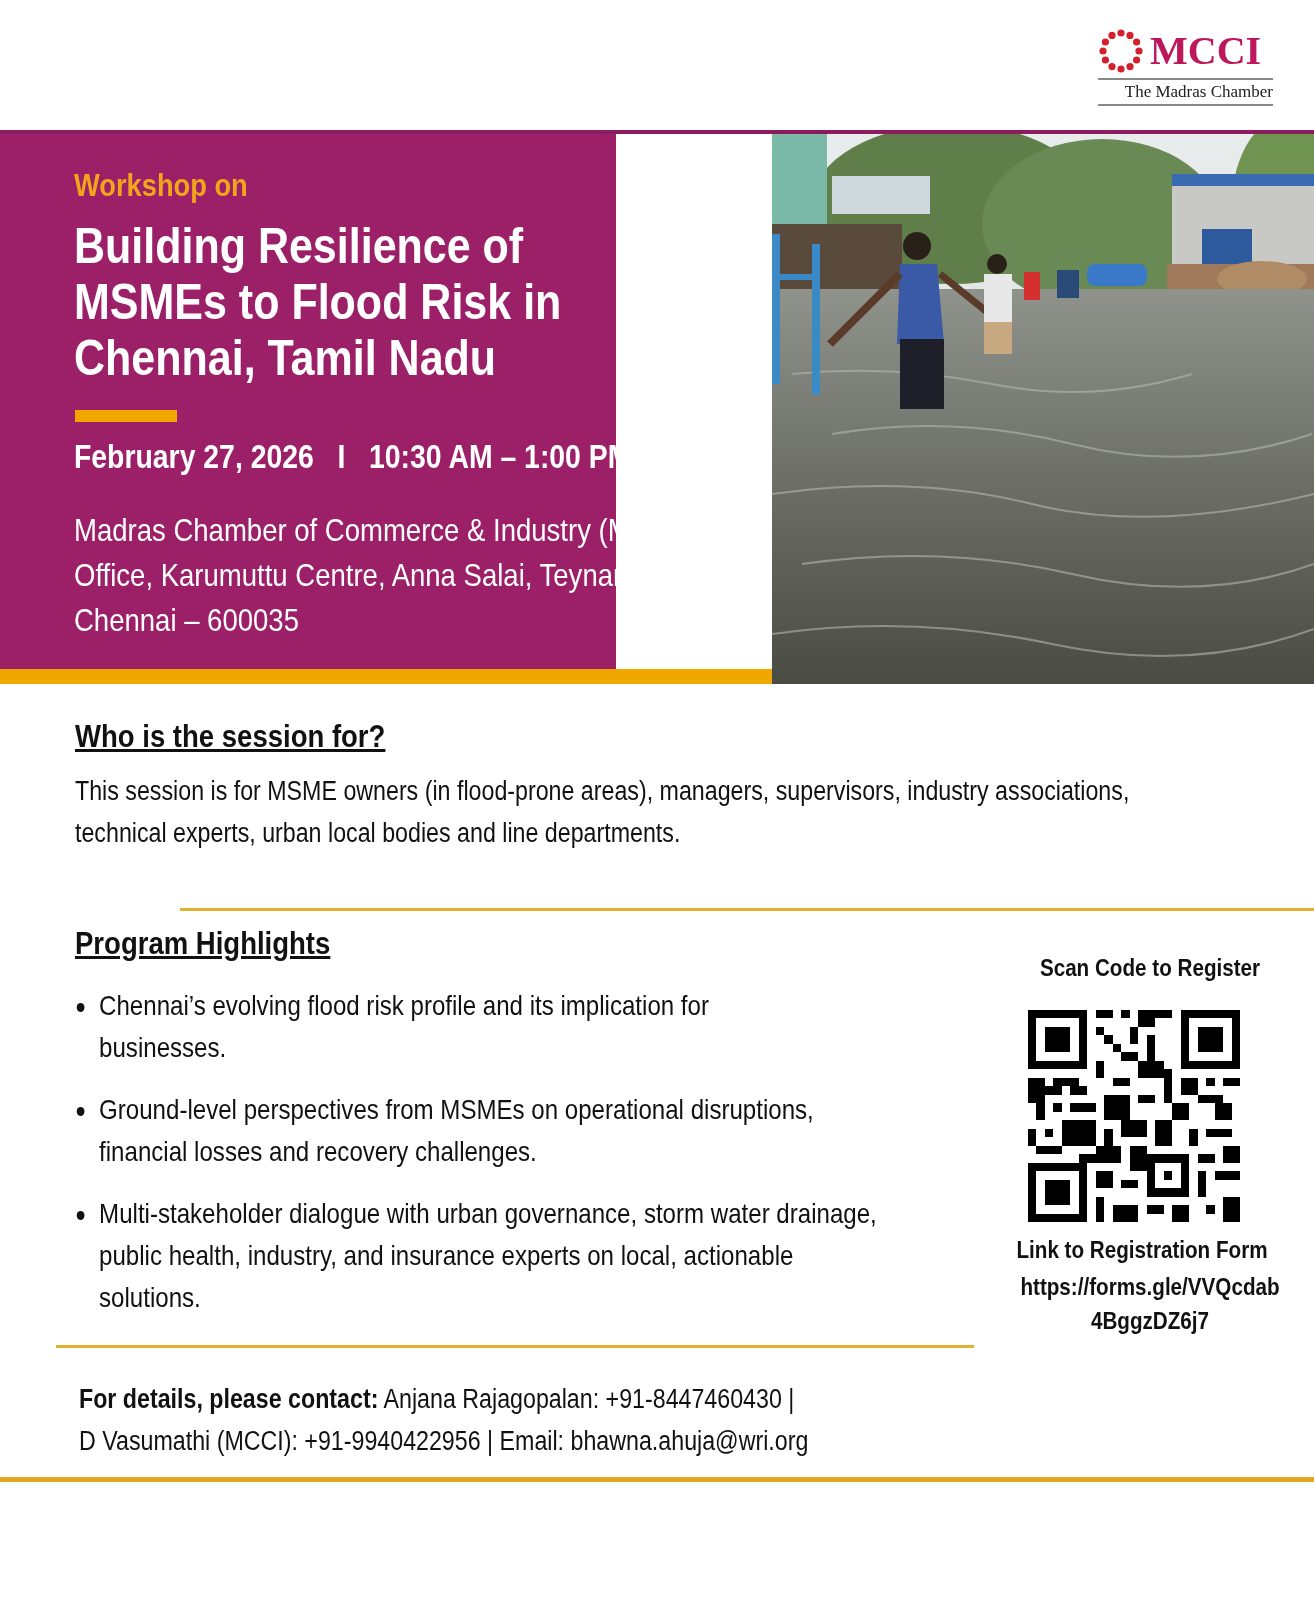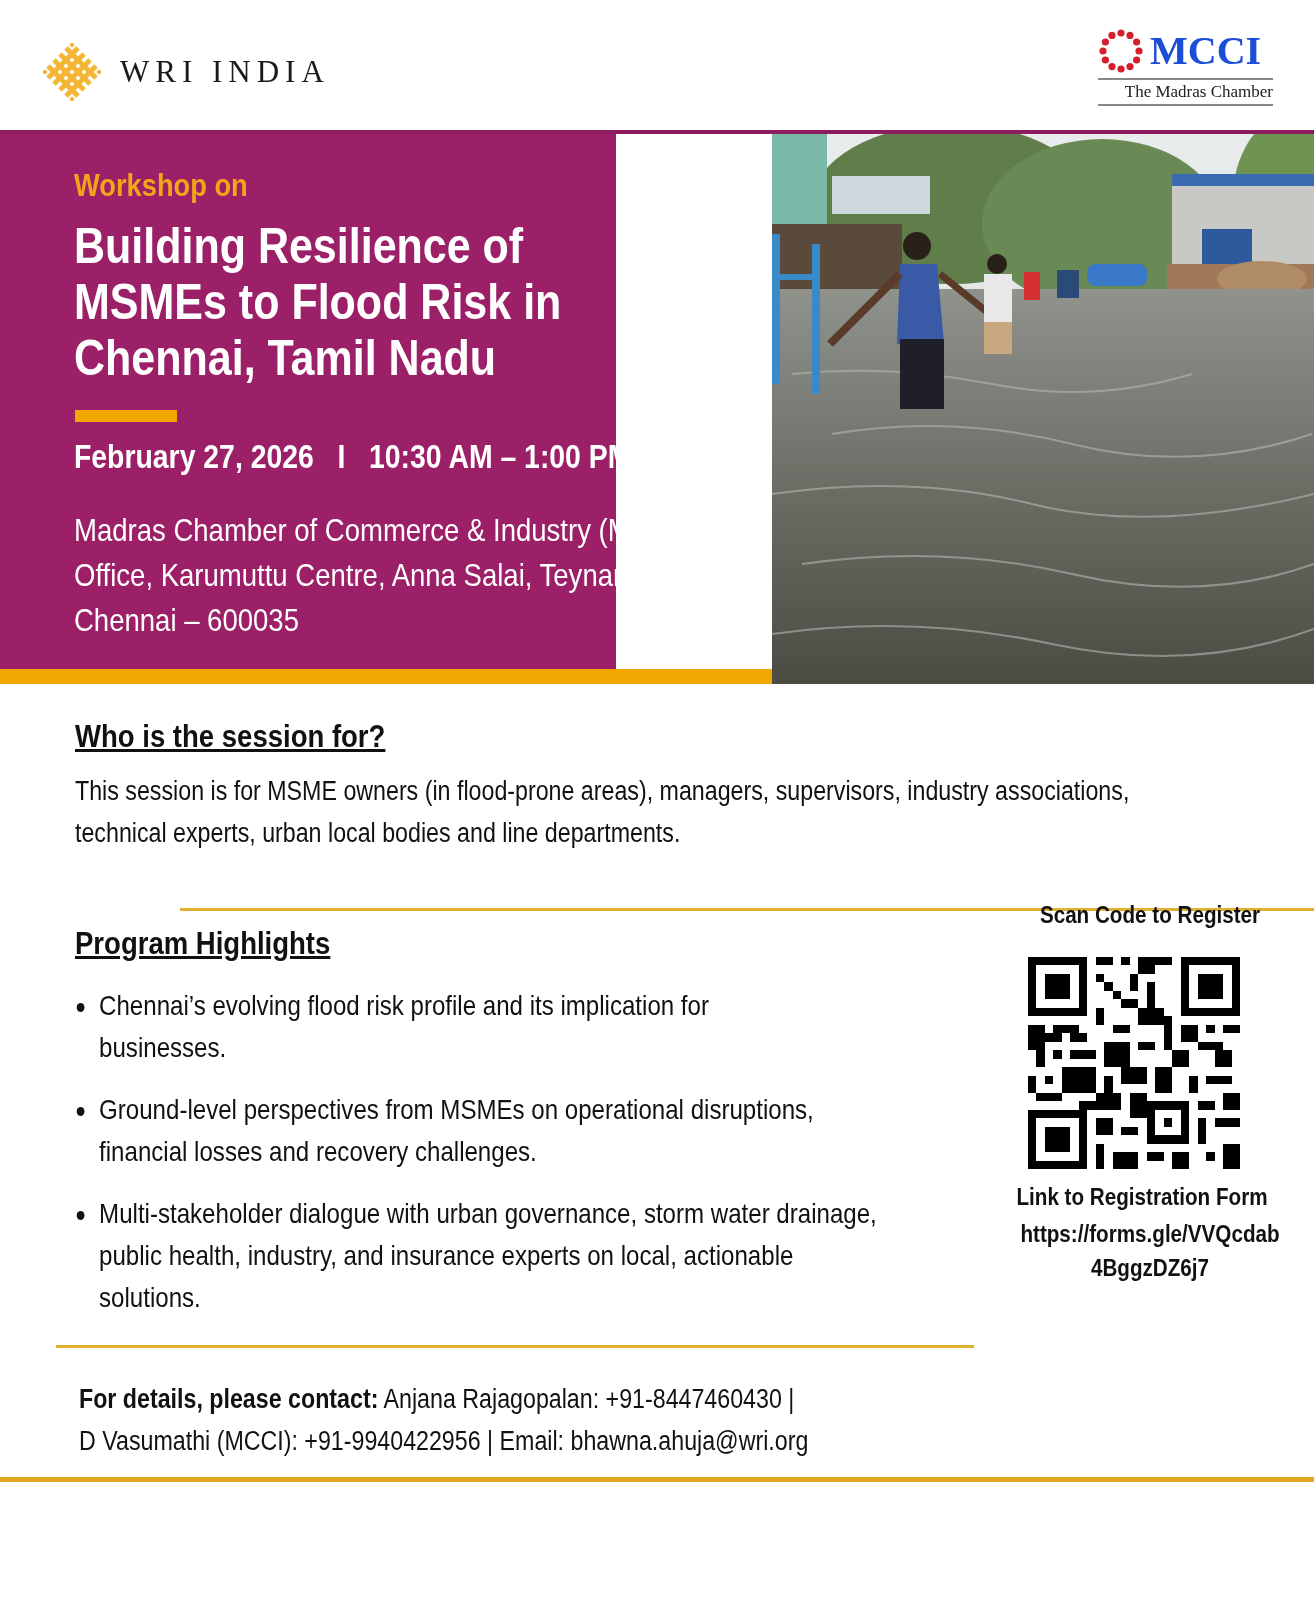--- a/index.html
+++ b/index.html
@@ -7,21 +7,21 @@
   body { position: relative; font-family: "Liberation Sans", sans-serif; color: #111; }
 
   .header { position: absolute; left: 0; top: 0; width: 1314px; height: 130px; background: #fff; }
   .wri-logo { position: absolute; left: 42px; top: 42px; display: flex; align-items: center; }
   .wri-mark { width: 60px; height: 60px; }
   .wri-text { margin-left: 18px; font-family: "Liberation Serif", serif; font-size: 31px; letter-spacing: 6px; color: #1a1a1a; }
 
   .mcci-logo { position: absolute; left: 1098px; top: 28px; width: 175px; }
   .mcci-top { display: flex; align-items: center; }
   .mcci-ring { width: 46px; height: 46px; }
-  .mcci-text { font-family: "Liberation Serif", serif; font-size: 40px; font-weight: bold; color: #1d4ed8; margin-left: 6px; letter-spacing: 0px; line-height: 1; }
+  .mcci-text { font-family: "Liberation Serif", serif; font-size: 40px; font-weight: bold; color: #be185d; margin-left: 6px; letter-spacing: 0px; line-height: 1; }
   .mcci-sub { margin-top: 4px; border-top: 2px solid #888; border-bottom: 2px solid #888; font-family: "Liberation Serif", serif; font-size: 17px; color: #222; text-align: right; padding: 2px 0; }
 
   .banner { position: absolute; left: 0; top: 130px; width: 1314px; height: 554px; }
   .banner-left { position: absolute; left: 0; top: 0; width: 616px; height: 540px; background: #9b2068; }
   .banner-topline { position: absolute; left: 0; top: 0; width: 1314px; height: 4px; background: #8c1c5d; }
   .banner-gold { position: absolute; left: 0; top: 539px; width: 772px; height: 15px; background: #f0a800; }
   .banner-photo { position: absolute; left: 772px; top: 4px; width: 542px; height: 550px; overflow: hidden; }
 
   .kicker { position: absolute; left: 74px; top: 38px; font-size: 31px; font-weight: bold; color: #f2a51a; transform: scaleX(0.88); transform-origin: left; }
   .title { position: absolute; left: 74px; top: 88px; width: 680px; font-size: 50px; line-height: 56px; font-weight: bold; color: #fff; transform: scaleX(0.86); transform-origin: left; }
@@ -34,57 +34,35 @@
   .who-body { position: absolute; left: 75px; top: 770px; width: 1400px; font-size: 27px; line-height: 42px; color: #111; transform: scaleX(0.86); transform-origin: left; }
 
   .rule-1 { position: absolute; left: 180px; top: 908px; width: 1134px; height: 3px; background: #e0b030; }
   .highlights-title { position: absolute; left: 75px; top: 925px; text-decoration: underline; }
   .bullets { position: absolute; left: 75px; top: 985px; width: 1000px; list-style: none; transform: scaleX(0.86); transform-origin: left; }
   .bullets li { position: relative; padding-left: 28px; font-size: 28px; line-height: 42px; color: #111; margin-bottom: 20px; }
   .bullets li::before { content: ""; position: absolute; left: 2px; top: 18px; width: 9px; height: 9px; border-radius: 50%; background: #111; }
 
   .rule-2 { position: absolute; left: 56px; top: 1345px; width: 918px; height: 3px; background: #e0b030; }
 
-  .qr-panel { position: absolute; left: 990px; top: 901px; width: 320px; }
+  .qr-panel { position: absolute; left: 990px; top: 954px; width: 320px; }
   .qr-caption { font-size: 24px; font-weight: bold; color: #111; text-align: center; transform: scaleX(0.86); }
   .qr { position: absolute; left: 38px; top: 56px; width: 212px; height: 212px; }
   .link-label { position: absolute; left: -8px; top: 282px; width: 320px; font-size: 24px; font-weight: bold; text-align: center; transform: scaleX(0.86); white-space: nowrap; }
   .link-url { position: absolute; left: 0; top: 316px; width: 320px; font-size: 24px; font-weight: bold; text-align: center; line-height: 34px; transform: scaleX(0.86); }
 
   .contact { position: absolute; left: 79px; top: 1378px; width: 1100px; font-size: 27px; line-height: 42px; color: #111; transform: scaleX(0.86); transform-origin: left; }
   .contact b { font-weight: bold; }
 
   .rule-3 { position: absolute; left: 0; top: 1477px; width: 1314px; height: 5px; background: #e0a820; }
 </style>
 </head>
 <body>
 
 <div class="header">
-  <div class="wri-logo">
-    <svg class="wri-mark" viewBox="0 0 60 60">
-      <g fill="none" stroke="#f2b632" stroke-width="5">
-        <path d="M30 4 L56 30 L30 56 L4 30 Z" stroke-width="0"></path>
-        <path d="M18 12 L48 42"></path>
-          <path d="M12 18 L42 48"></path>
-        <path d="M24 6 L54 36"></path>
-          <path d="M6 24 L36 54"></path>
-        <path d="M42 12 L12 42"></path>
-          <path d="M48 18 L18 48"></path>
-        <path d="M36 6 L6 36"></path>
-          <path d="M54 24 L24 54"></path>
-      </g>
-      <g fill="#f2b632">
-        <rect x="28" y="1" width="4" height="4" transform="rotate(45 30 3)"></rect>
-        <rect x="28" y="55" width="4" height="4" transform="rotate(45 30 57)"></rect>
-        <rect x="1" y="28" width="4" height="4" transform="rotate(45 3 30)"></rect>
-        <rect x="55" y="28" width="4" height="4" transform="rotate(45 57 30)"></rect>
-      </g>
-    </svg>
-    <span class="wri-text">WRI INDIA</span>
-  </div>
 
   <div class="mcci-logo">
     <div class="mcci-top">
       <svg class="mcci-ring" viewBox="0 0 46 46">
         <g fill="#d4202c">
           <circle cx="23" cy="5" r="3.6"></circle>
             <circle cx="32" cy="7.4" r="3.6"></circle>
             <circle cx="38.6" cy="14" r="3.6"></circle>
           <circle cx="41" cy="23" r="3.6"></circle>
             <circle cx="38.6" cy="32" r="3.6"></circle>

